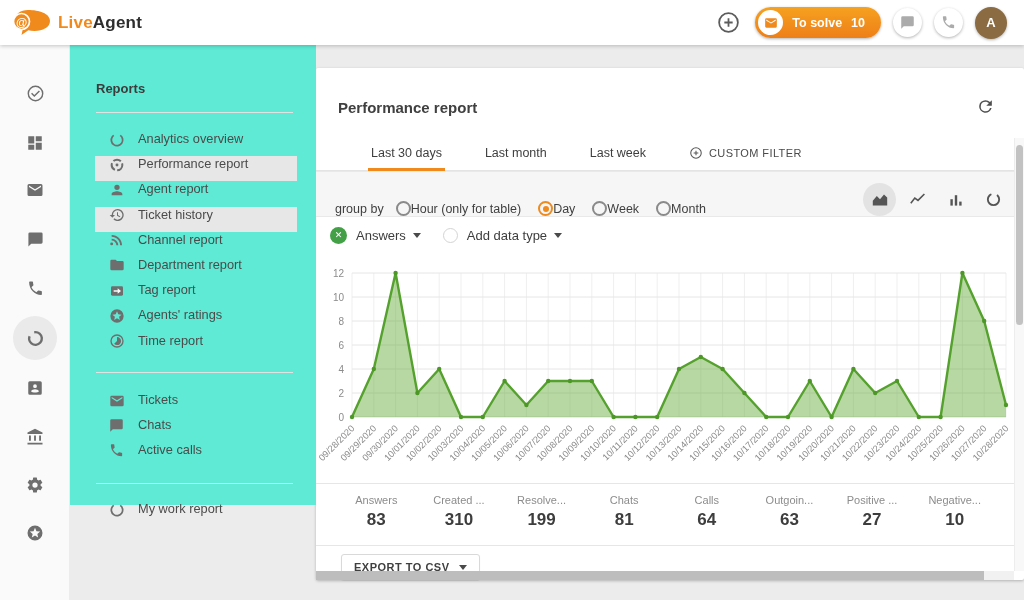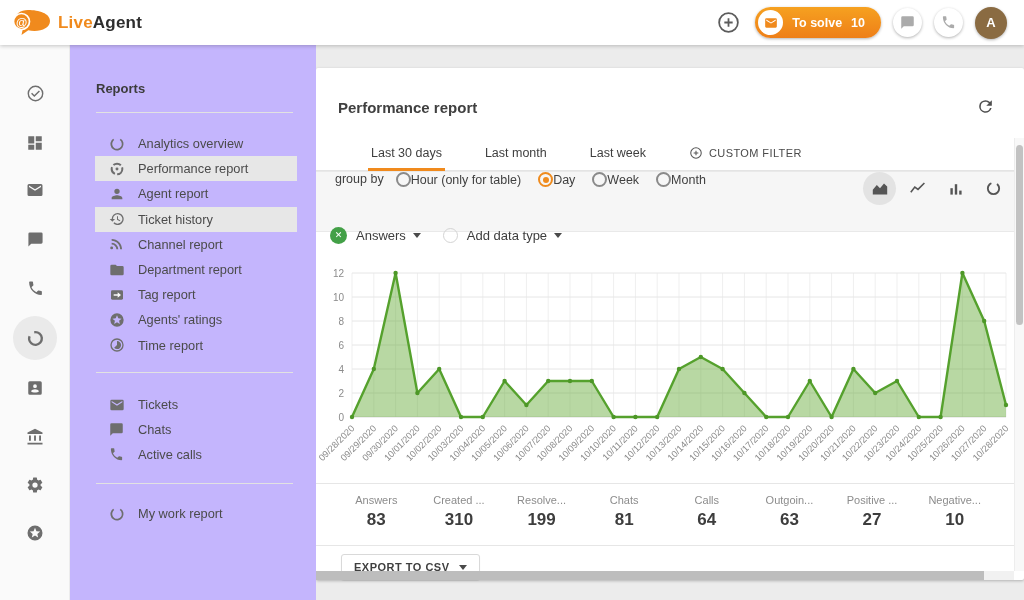--- a/index.html
+++ b/index.html
@@ -51,28 +51,28 @@
     background:#FAFAFA; border-right:1px solid #ECECEC; z-index:10;
   }
   .rail-btn {
     position:absolute; left:13px; width:44px; height:44px; border:none; background:transparent;
     border-radius:50%; display:flex; align-items:center; justify-content:center; cursor:pointer; padding:0;
   }
   .rail-btn.active { background:#EAEAEA; }
 
   
   .menu {
-    position:absolute; left:70px; top:45px; width:246px; height:555px;
-    background:#c4b5fd; z-index:10;
+    position:absolute; left:70px; top:45px; width:246px; height:460px;
+    background:#5eead4; z-index:10;
   }
   .menu-title { position:absolute; left:26px; top:36px; font-size:13px; font-weight:bold; color:#3c3c3c; }
   .mdiv { position:absolute; left:26px; width:197px; border-top:1px solid #E2E2E2; }
   .mgroup { position:absolute; left:25px; width:202px; }
   .mi {
-    display:flex; align-items:center; height:25.2px; padding-left:13px; cursor:pointer;
+    display:flex; height:25.2px; padding-left:13px; cursor:pointer;
   }
   .mi.hl { background:#E7E7E7; }
   .mic { width:17px; height:17px; display:flex; align-items:center; justify-content:center; margin-right:13px; }
   .mil { font-size:12.8px; color:#4b4b4b; white-space:nowrap; }
 
   
   .card {
     position:absolute; left:316px; top:68px; width:708px; height:512px;
     background:#fff; box-shadow:0 1px 3px rgba(0,0,0,.25); border-radius:2px; z-index:5;
   }
@@ -80,23 +80,23 @@
   .refresh-btn { position:absolute; right:27px; top:27px; border:none; background:transparent; cursor:pointer; padding:2px; }
 
   .tabs-line { position:absolute; left:0; right:10px; top:102px; border-bottom:1px solid #E4E4E4; }
   .tabs { position:absolute; left:52px; top:78px; display:flex; gap:37px; align-items:flex-end; }
   .tab { position:relative; border:none; background:transparent; cursor:pointer; padding:0 3px 12px;
          font-size:12.5px; color:#3e3e3e; display:flex; align-items:center; gap:6px; font-family:inherit; }
   .tab.active::after { content:""; position:absolute; left:0; right:0; bottom:1px; height:3px; background:#F08A1D; }
   .tab.upper { letter-spacing:.4px; font-size:11px; color:#4a4a4a; }
 
   .strip {
-    position:absolute; left:0; top:103px; width:708px; height:61px;
+    position:absolute; left:0; top:103px; width:708px; height:46px;
     background:#F6F6F6; border-top:1px solid #E9E9E9; border-bottom:1px solid #E9E9E9;
-    display:flex; align-items:flex-start; padding:0 14px 0 19px;
+    display:flex; align-items:flex-end; padding:0 14px 0 19px;
   }
   .strip-label { font-size:12.5px; color:#3f3f3f; margin-right:12px; }
   .radio-opt { display:flex; align-items:center; margin-right:17px; cursor:pointer; }
   .radio {
     width:15px; height:15px; border:2px solid #8A8A8A; border-radius:50%; position:relative; flex:none;
   }
   .radio.sel { border-color:#EF8B1E; }
   .radio.sel::after { content:""; position:absolute; left:2.5px; top:2.5px; width:6px; height:6px; border-radius:50%; background:#EF8B1E; }
   .radio-lab { font-size:12.5px; color:#3f3f3f; white-space:nowrap; }
   .spacer { flex:1; }

